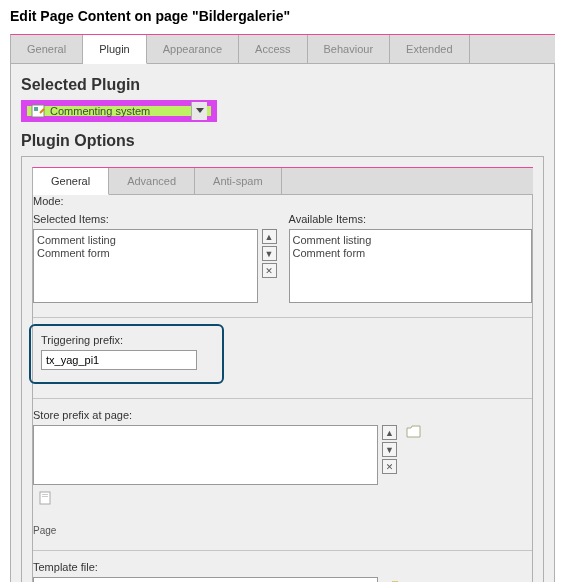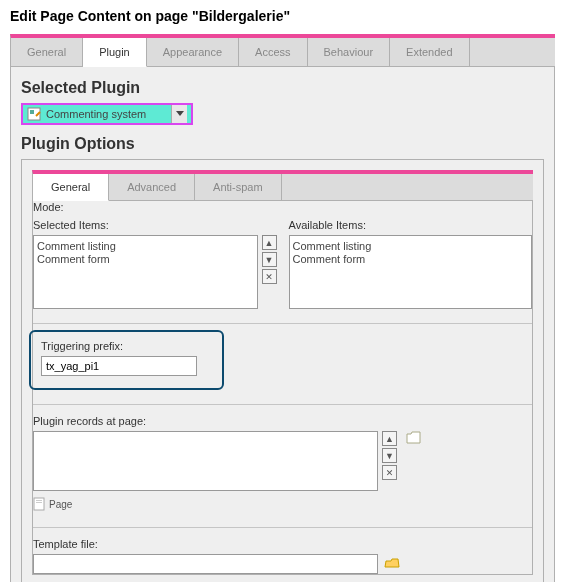--- a/index.html
+++ b/index.html
@@ -13,21 +13,21 @@
   .page-title {
     font-size: 14px;
     font-weight: bold;
     color: #000000;
     padding: 8px 10px 10px 10px;
   }
   
   .tabstrip {
     display: flex;
     background: #dcdcdc;
-    border-top: 4px solid #ec4899;
+    border-top: 1px solid #ec4899;
     border-left: 1px solid #b0b0b0;
     margin: 0 10px;
   }
   .tab {
     padding: 8px 16px;
     border-right: 1px solid #b0b0b0;
     border-bottom: 1px solid #b0b0b0;
     background: #dcdcdc;
     color: #888;
     cursor: pointer;
@@ -62,24 +62,24 @@
   .plugin-select-row {
     display: flex;
     align-items: center;
     gap: 4px;
     margin-bottom: 10px;
   }
   .plugin-select {
     display: flex;
     align-items: center;
     gap: 5px;
-    border: 2px solid #d946ef;
-    background: #5eead4;
+    border: 6px solid #d946ef;
+    background: #bef264;
     padding: 2px 4px;
-    width: 172px;
+    width: 196px;
     height: 22px;
   }
   .plugin-select .chev {
     margin-left: auto;
     background: #e8e8e8;
     border-left: 1px solid #aaa;
     width: 16px;
     height: 18px;
     display: flex;
     align-items: center;
@@ -168,25 +168,26 @@
   .store-box {
     width: 345px;
     height: 60px;
     border: 1px solid #999;
     background: #fff;
     overflow-y: scroll;
   }
   .page-link {
     display: inline-flex;
     align-items: center;
-    gap: 4px;
+    gap: 20px;
     margin-top: 6px;
     color: #555;
     font-size: 10px;
     cursor: pointer;
+    flex-direction: column;
   }
   .tmpl-row { display: flex; gap: 6px; align-items: center; }
   svg { display: block; }
 </style>
 </head>
 <body>
 
 <div class="page-title">Edit Page Content on page "Bildergalerie"</div>
 
 <div class="tabstrip outer">
@@ -265,21 +266,21 @@
 
       <hr class="divider">
 
       <div class="highlight-box">
         <div class="label">Triggering prefix:</div>
         <input class="text-input" type="text" value="tx_yag_pi1" style="">
       </div>
 
       <hr class="divider">
 
-      <div class="label">Plugin records at page:</div>
+      <div class="label">Store prefix at page:</div>
       <div class="store-row">
         <div class="store-box"></div>
         <div class="ctrl-col">
           <div class="icon-btn">
               <span>▲</span>
             </div>
           <div class="icon-btn">
               <span>▼</span>
             </div>
           <div class="icon-btn">

